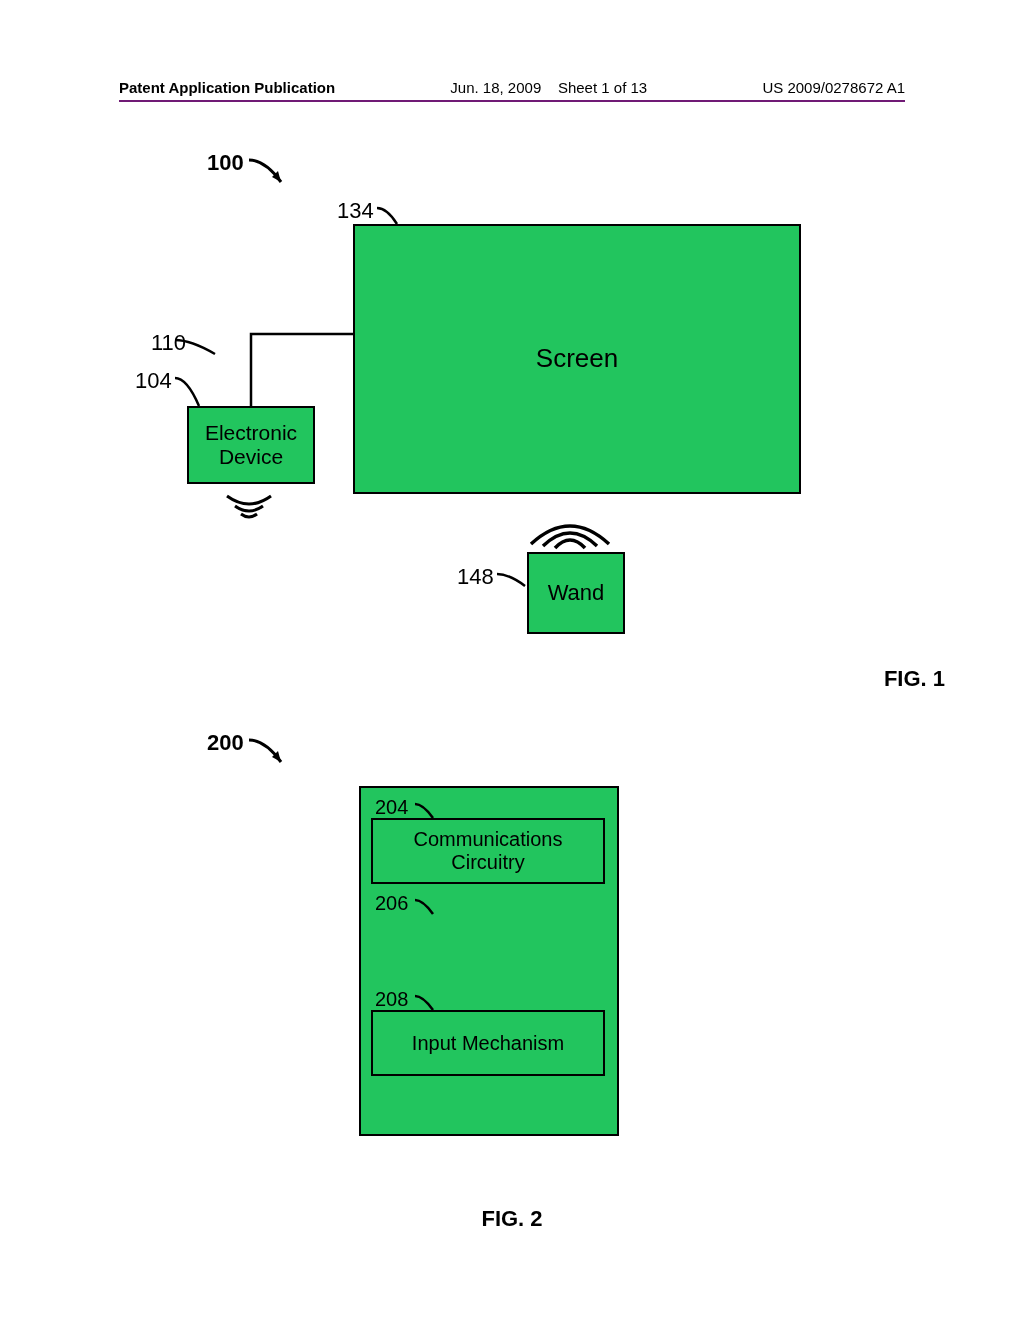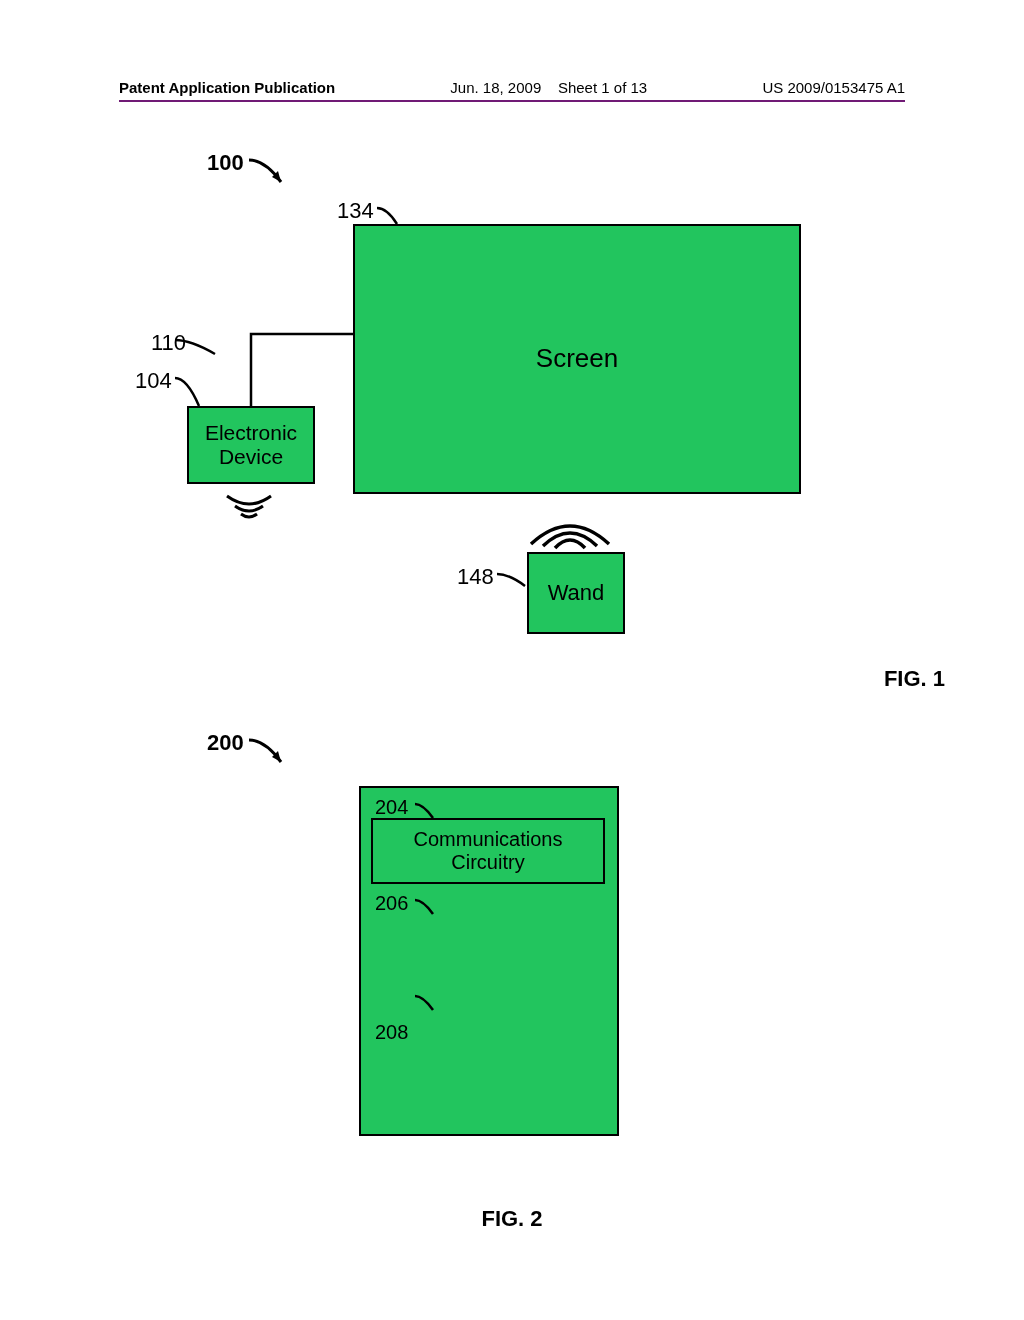--- a/index.html
+++ b/index.html
@@ -75,21 +75,21 @@
 
 <div class="page">
 
   <div class="header">
     <span class="left">Patent Application Publication</span>
     <span class="mid">
       <span>Jun. 18, 2009</span>
       &nbsp;&nbsp;
       <span>Sheet 1 of 13</span>
     </span>
-    <span class="right">US 2009/0153475 A1</span>
+    <span class="right">US 2009/0278672 A1</span>
   </div>
 
   <div class="fig-area">
 
     <div class="ref-label bold" style="left:128px; top:30px;">100</div>
     <svg class="leader" style="left:168px; top:32px;" width="50" height="40">
       <path d="M2 8 Q 18 8 34 30" stroke="#000" stroke-width="3" fill="none"></path>
       <polygon points="34,30 25,25 31,19" fill="#000"></polygon>
     </svg>
 
@@ -163,24 +163,27 @@
       <div class="box" style="left:10px; top:30px; width:234px; height:66px; font-size:20px; white-space:pre-line;">
         <span style="white-space:pre-line;">Communications
 Circuitry</span>
       </div>
 
       <div class="ref-label" style="left:14px; top:104px; font-size:20px;">206</div>
       <svg class="leader" style="left:52px; top:108px;" width="28" height="22">
         <path d="M2 4 Q 10 4 20 18" stroke="#000" stroke-width="2.5" fill="none"></path>
       </svg>
 
-      <div class="ref-label" style="left:14px; top:200px; font-size:20px;margin-top:33px;">208</div>
+      <div class="ref-label" style="left:14px; top:200px; font-size:20px;">208</div>
       <svg class="leader" style="left:52px; top:204px;" width="28" height="22">
         <path d="M2 4 Q 10 4 20 18" stroke="#000" stroke-width="2.5" fill="none"></path>
       </svg>
+      <div class="box" style="left:10px; top:222px; width:234px; height:66px; font-size:20px;">
+        <span>Input Mechanism</span>
+      </div>
 
     </div>
 
     <div class="fig-caption" style="top:448px;margin-top:28px;">FIG. 2</div>
 
   </div>
 
 </div>
 
 </body></html>

